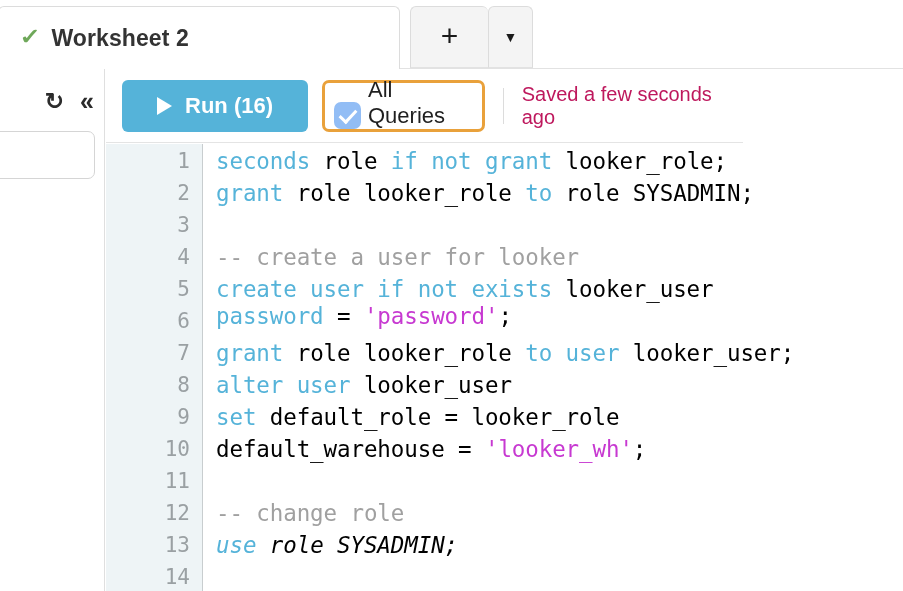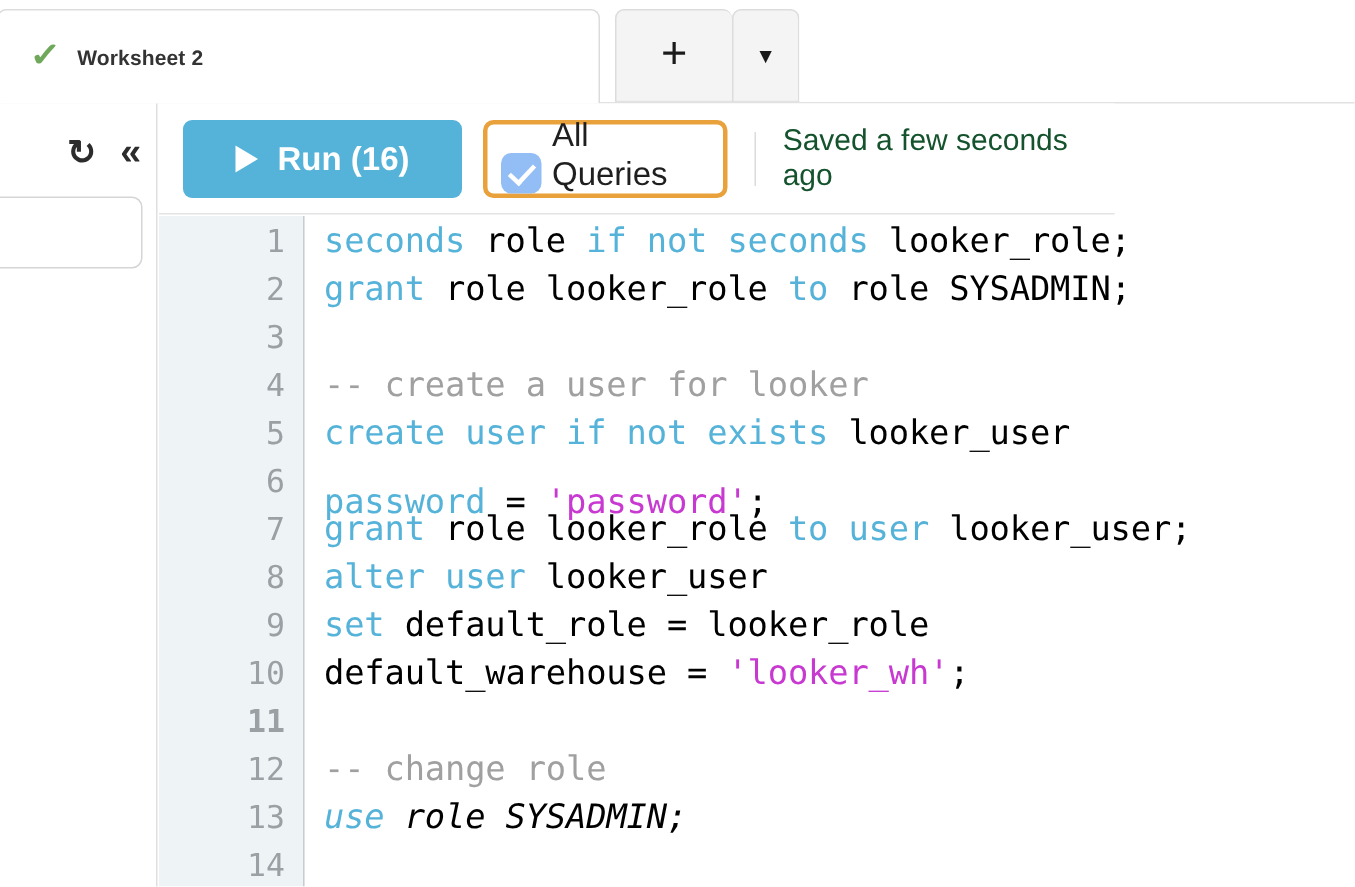--- a/index.html
+++ b/index.html
@@ -27,21 +27,21 @@
     border-top-right-radius: 6px;
     display: flex; align-items: center;
     padding-left: 22px;
   }
   .tab-check {
     color: #6fa85a; font-size: 22px; font-weight: bold;
     line-height: 1; margin-right: 12px; margin-top: -2px;
     transform: scaleX(1.15);
   }
   .tab-title {
-    font-size: 14px; font-weight: bold; color: #333333;
+    font-size: 23px; font-weight: bold; color: #333333;
     letter-spacing: .1px;
   }
   .tab-plus, .tab-caret {
     position: absolute; top: 6px; height: 62px;
     background: #f4f4f4;
     border: 1px solid #dcdcdc;
     border-bottom: 1px solid #e2e2e2;
     display: flex; align-items: center; justify-content: center;
   }
   .tab-plus {
@@ -133,21 +133,21 @@
     border: solid #ffffff;
     border-width: 0 3.4px 3.4px 0;
     transform: rotate(43deg);
   }
   .allq-label { font-size: 22px; color: #1f1f1f; }
   .divider-v {
     width: 1px; height: 36px;
     background: #dcdcdc;
     margin-left: 18px; margin-right: 18px;
   }
-  .saved-text { font-size: 20px; color: #14532d; }
+  .saved-text { font-size: 20px; color: #be185d; }
 
   
   .editor {
     position: absolute; left: 106px; top: 144px;
     width: 797px; height: 447px;
     background: #ffffff;
     overflow: hidden;
   }
   .gutter {
     position: absolute; left: 0; top: 0;
@@ -231,32 +231,32 @@
       <div class="gutter-num" style="top: 1px;">1</div>
       <div class="gutter-num" style="top: 33px;">2</div>
       <div class="gutter-num" style="top: 65px;">3</div>
       <div class="gutter-num" style="top: 97px;">4</div>
       <div class="gutter-num" style="top: 129px;">5</div>
       <div class="gutter-num" style="top: 161px;">6</div>
       <div class="gutter-num" style="top: 193px;">7</div>
       <div class="gutter-num" style="top: 225px;">8</div>
       <div class="gutter-num" style="top: 257px;">9</div>
       <div class="gutter-num" style="top: 289px;">10</div>
-      <div class="gutter-num" style="top: 321px; font-weight: bold;">11</div>
+      <div class="gutter-num" style="top: 321px;">11</div>
       <div class="gutter-num" style="top: 353px;">12</div>
       <div class="gutter-num" style="top: 385px;">13</div>
       <div class="gutter-num" style="top: 417px;">14</div>
     </div>
   <div class="code-area" id="code-area">
-      <div class="code-line" style="top: 1px;"><span class="kw">seconds</span><span class="pln"> role </span><span class="kw">if not seconds</span><span class="pln"> looker_role;</span></div>
+      <div class="code-line" style="top: 1px;"><span class="kw">seconds</span><span class="pln"> role </span><span class="kw">if not grant</span><span class="pln"> looker_role;</span></div>
       <div class="code-line" style="top: 33px;"><span class="kw">grant</span><span class="pln"> role looker_role </span><span class="kw">to</span><span class="pln"> role SYSADMIN;</span></div>
       <div class="code-line" style="top: 65px;"></div>
       <div class="code-line" style="top: 97px;"><span class="cmt">-- create a user for looker</span></div>
       <div class="code-line" style="top: 129px;"><span class="kw">create user if not exists</span><span class="pln"> looker_user</span></div>
-      <div class="code-line" style="top: 175px; text-align: right;"><span class="kw">password</span><span class="pln"> = </span><span class="str">'password'</span><span class="pln">;</span></div>
+      <div class="code-line" style="top: 156px; text-align: right;"><span class="kw">password</span><span class="pln"> = </span><span class="str">'password'</span><span class="pln">;</span></div>
       <div class="code-line" style="top: 193px;"><span class="kw">grant</span><span class="pln"> role looker_role </span><span class="kw">to user</span><span class="pln"> looker_user;</span></div>
       <div class="code-line" style="top: 225px;"><span class="kw">alter user</span><span class="pln"> looker_user</span></div>
       <div class="code-line" style="top: 257px;"><span class="kw">set</span><span class="pln"> default_role = looker_role</span></div>
       <div class="code-line" style="top: 289px;"><span class="pln">default_warehouse = </span><span class="str">'looker_wh'</span><span class="pln">;</span></div>
       <div class="code-line" style="top: 321px;"></div>
       <div class="code-line" style="top: 353px;"><span class="cmt">-- change role</span></div>
       <div class="code-line" style="top: 385px; font-style: italic;"><span class="kw">use</span><span class="pln"> role SYSADMIN;</span></div>
       <div class="code-line" style="top: 417px;"></div>
     </div>
 </div>

